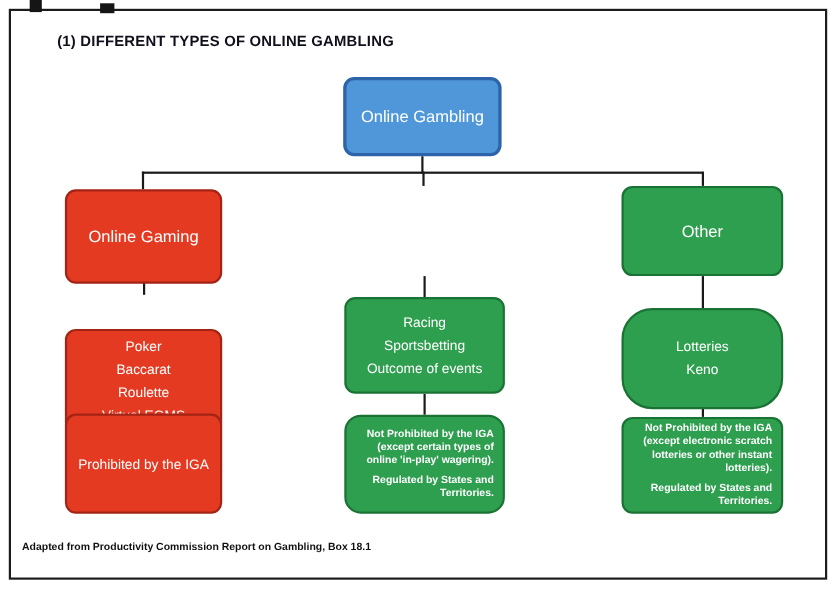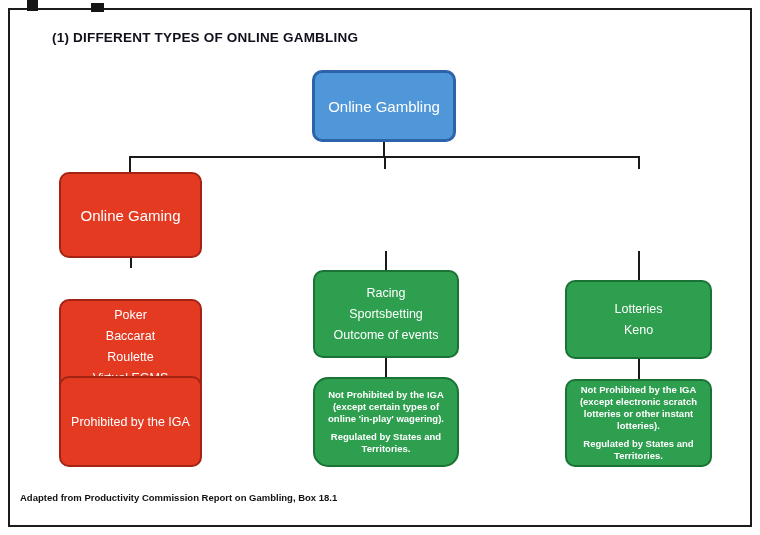--- a/index.html
+++ b/index.html
@@ -35,42 +35,42 @@
     margin-left:32px;
   }
 
   .node {
     position:absolute;
     border-radius:10px;
     color:#ffffff;
     display:flex;
     align-items:center;
     justify-content:center;
-    text-align:center;
+    text-align:right;
   }
   .blue  { background:#4f97d9; border:3px solid #2c63a9; }
   .red   { background:#e43a22; border:2px solid #a32415; }
   .green { background:#2e9e4f; border:2px solid #1a7334; }
 
   .hdr { font-size:15px; }
 
   .root  { left:302px; top:60px;  width:144px; height:72px; }
 
   .g-hdr { left:49px;  top:162px; width:143px; height:86px; }
   .w-hdr { left:303px; top:159px; width:146px; height:82px; }
   .o-hdr { left:555px; top:159px; width:147px; height:82px; }
 
   .list {
     flex-direction:column;
     font-size:12.5px;
     line-height:21px;
   }
   .g-list { left:49px;  top:258px; width:143px; height:95px;margin-top:31px; }
   .w-list { left:303px; top:260px; width:146px; height:88px; }
-  .o-list { left:555px; top:270px; width:147px; height:79px; }
+  .o-list { left:555px; top:270px; width:147px; height:92px;border-radius:28px; }
 
   .g-note { left:49px;  top:366px; width:143px; height:91px; font-size:12.5px; }
 
   .note {
     flex-direction:column;
     font-size:9.5px;
     font-weight:bold;
     line-height:1.25;
     padding:4px 8px;
     gap:7px;
@@ -128,20 +128,23 @@
     <div class="line v l-w-low"></div>
     <div class="line v l-o-low"></div>
 
     <div class="node blue hdr root">
       <span>Online Gambling</span>
     </div>
 
     <div class="node red hdr g-hdr">
       <span>Online Gaming</span>
     </div>
+    <div class="node green hdr o-hdr">
+      <span>Other</span>
+    </div>
 
     <div class="node red list g-list">
       <div>Poker</div>
       <div>Baccarat</div>
       <div>Roulette</div>
       <div>Virtual EGMS</div>
     </div>
 
     <div class="node green list w-list">
       <div>Racing</div>

